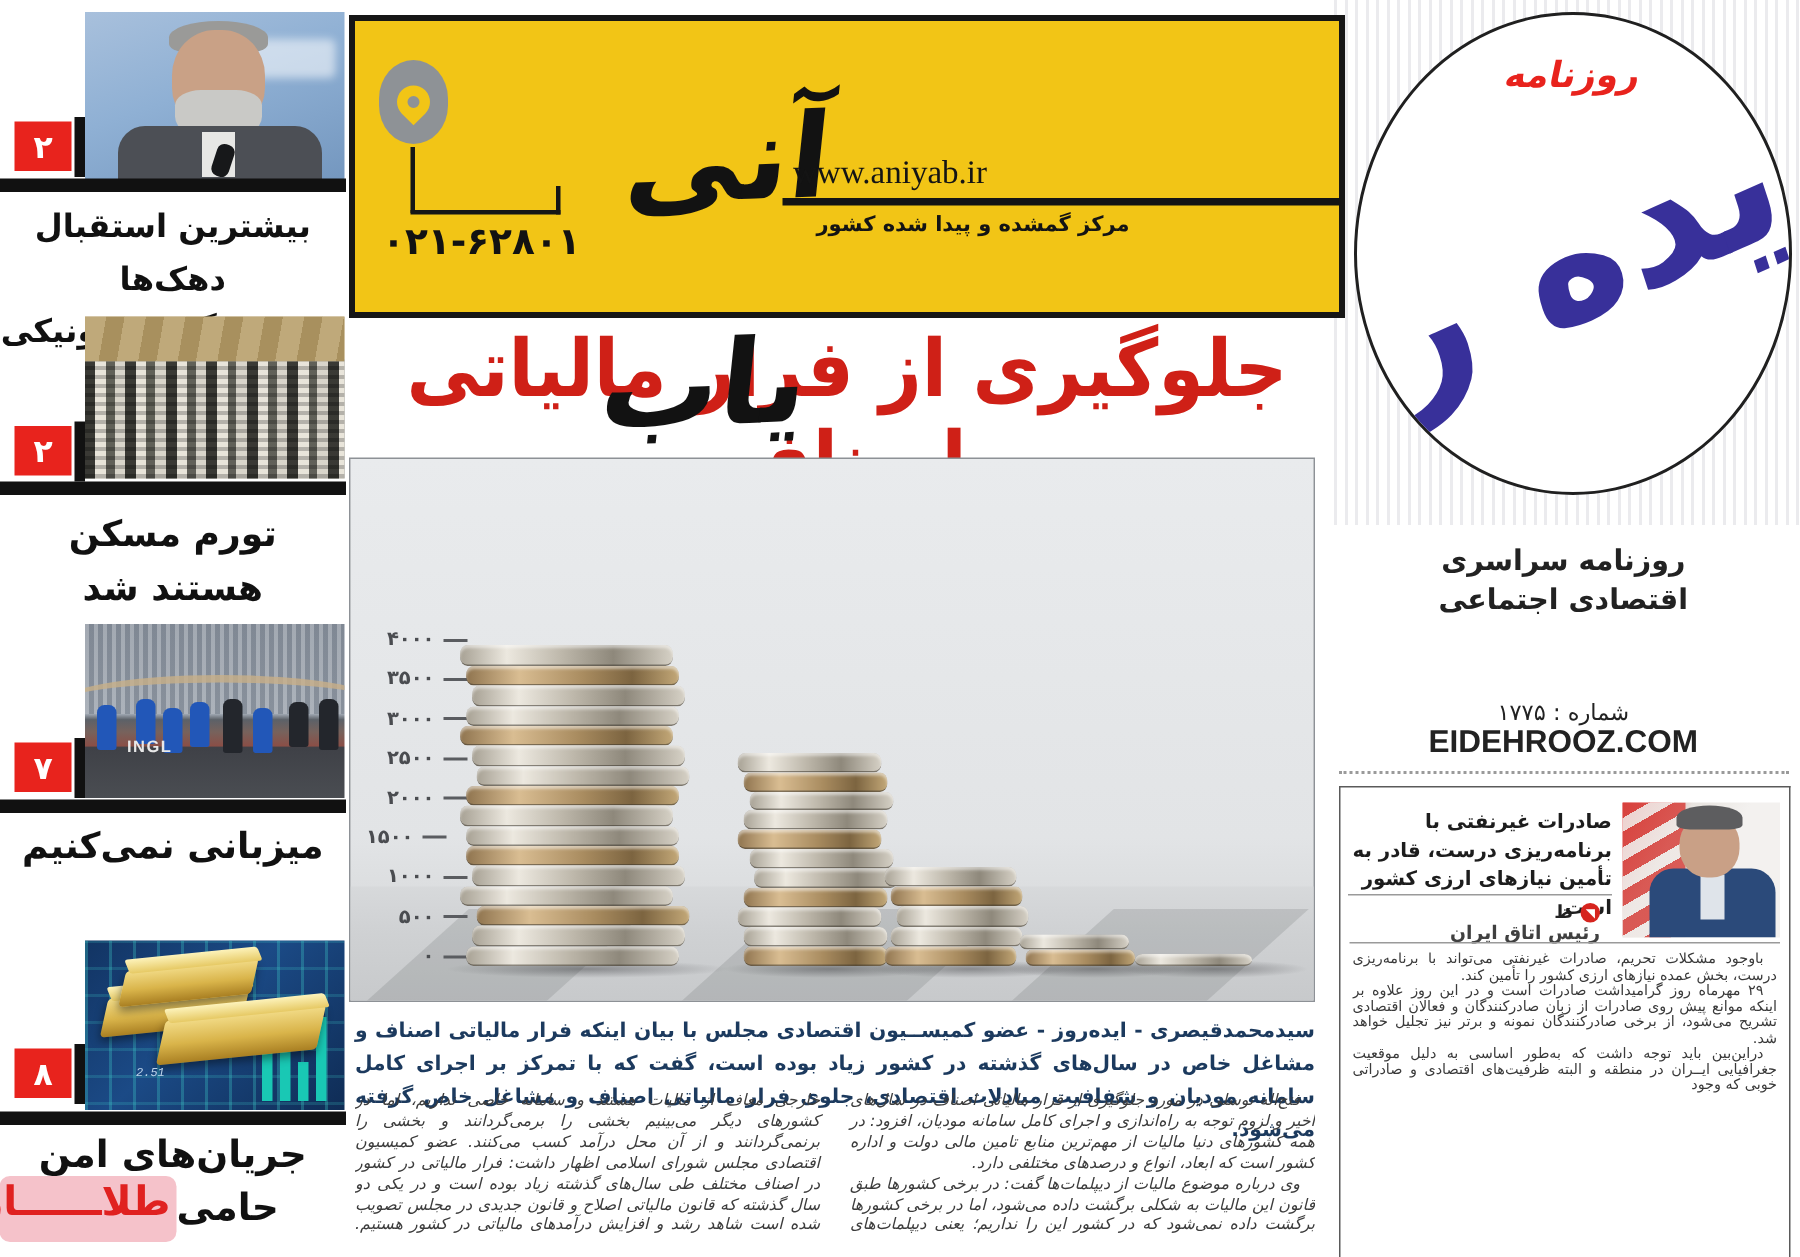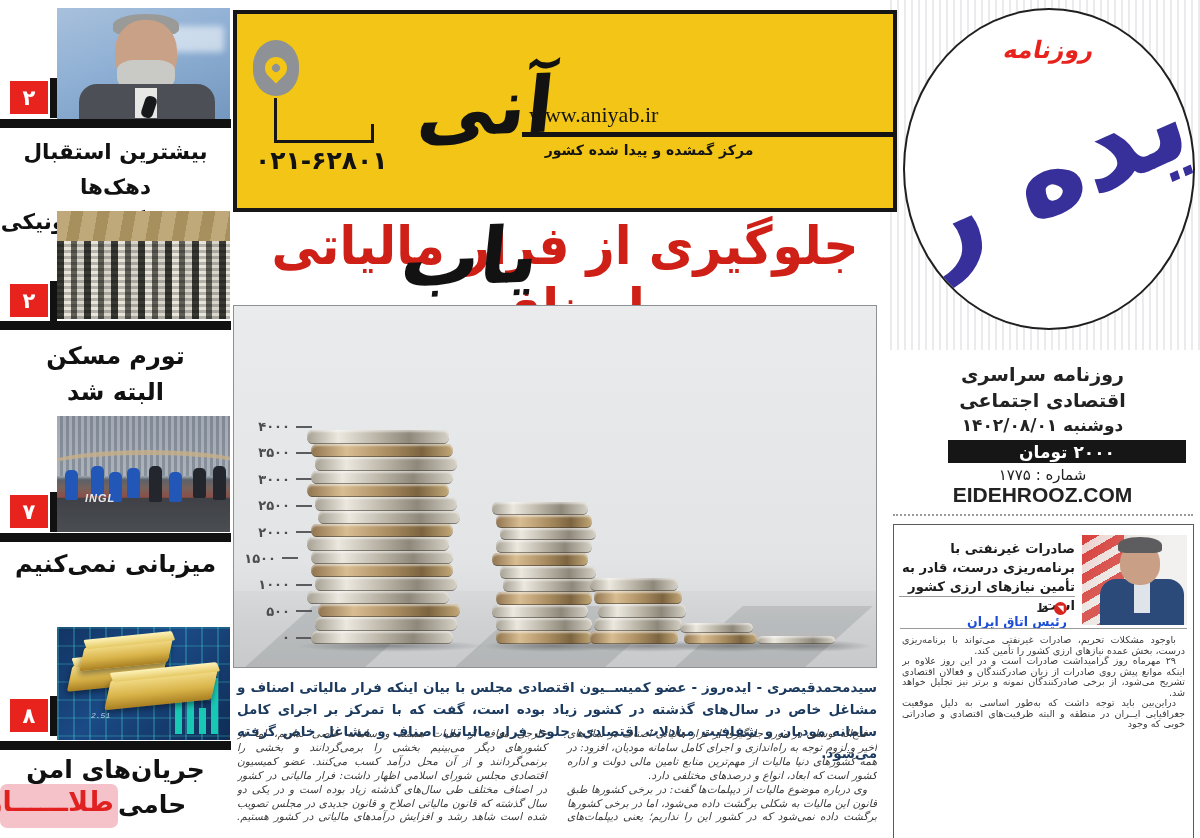--- a/index.html
+++ b/index.html
@@ -31,21 +31,21 @@
   .ph-house { background:linear-gradient(180deg,#b9a26f 0%,#c4ad7c 26%, #8c8c80 27%, #87857b 100%); }
   .ph-house .towers { position:absolute; left:0; top:30px; width:173px; height:88px;
       background:
         repeating-linear-gradient(90deg, rgba(40,40,36,.85) 0 7px, rgba(236,232,222,.95) 7px 14px, rgba(90,90,82,.9) 14px 20px, rgba(220,216,206,.95) 20px 27px),
         repeating-linear-gradient(180deg, rgba(255,255,255,.18) 0 3px, rgba(0,0,0,.22) 3px 6px);
       background-blend-mode:multiply; }
   .ph-house .haze { position:absolute; left:0; top:0; width:173px; height:30px;
       background:repeating-linear-gradient(100deg,#bfa97a 0 14px,#a8905e 14px 26px); }
 
   
-  .ph-stad { background:linear-gradient(180deg,#8f97a2 0%,#9aa2ac 52%,#5c6168 55%,#77625c 62%,#8a4f47 70%,#3f4147 71%,#4a4d52 100%);font-style:italic; }
+  .ph-stad { background:linear-gradient(180deg,#8f97a2 0%,#9aa2ac 52%,#5c6168 55%,#77625c 62%,#8a4f47 70%,#3f4147 71%,#4a4d52 100%); }
   .ph-stad .stands { position:absolute; left:0; top:0; width:173px; height:60px;
       background:repeating-linear-gradient(90deg, rgba(255,255,255,.25) 0 3px, rgba(70,80,95,.3) 3px 6px); opacity:.7; }
   .ph-stad .arc { position:absolute; left:-20px; top:34px; width:220px; height:40px; border-top:5px solid #c8b089; border-radius:50%; opacity:.8; }
   .ph-stad .p { position:absolute; width:13px; height:30px; border-radius:5px 5px 2px 2px; background:#2257b8; }
   .ph-stad .p.dark { background:#23262c; }
   .ph-stad .ad { position:absolute; left:28px; top:76px; color:#e8e8e8; font-size:11px; font-weight:bold; letter-spacing:1px; font-family:"Liberation Sans",sans-serif; }
 
   
   .ph-gold { background:linear-gradient(135deg,#123463 0%,#1b4a86 45%,#0f2c55 100%);font-style:italic; }
   .ph-gold .grid { position:absolute; inset:0;
@@ -114,21 +114,21 @@
   .r-photo { position:absolute; right:6px; top:10px; width:105px; height:90px; overflow:hidden; background:linear-gradient(120deg,#e23b3b 0%,#e8e4e0 30%,#f3f1ef 55%); }
   .r-photo .flag-band { position:absolute; left:0; top:0; width:42px; height:90px; background:repeating-linear-gradient(150deg,#d6413c 0 9px,#efe9e6 9px 17px); opacity:.85; }
   .r-photo .suit { position:absolute; left:18px; top:44px; width:84px; height:46px; background:#2b4a7a; border-radius:16px 16px 0 0; }
   .r-photo .shirt2 { position:absolute; left:52px; top:48px; width:16px; height:30px; background:#dfe4ea; }
   .r-photo .head2 { position:absolute; left:38px; top:8px; width:40px; height:42px; background:#c9a086; border-radius:46%; }
   .r-photo .hair2 { position:absolute; left:36px; top:2px; width:44px; height:16px; background:#5d5d5f; border-radius:50% 50% 20% 20%; }
   .r-title { position:absolute; right:118px; top:14px; width:176px; font-size:13.2px; font-weight:bold; color:#1d1d1d; line-height:19px; text-align:right; }
   .r-rule1 { position:absolute; right:118px; top:71px; width:176px; border-top:1.5px solid #9a9a9a; }
   .r-authrow { position:absolute; right:126px; top:76px; display:flex; align-items:center; gap:5px; font-size:12px; font-weight:bold; color:#222; }
   .r-authicon { width:13px; height:13px; background:#d6241e; border-radius:50%; color:#fff; font-size:8px; display:flex; align-items:center; justify-content:center; font-weight:bold; }
-  .r-role { position:absolute; right:126px; top:89px; font-size:12.5px; font-weight:bold; color:#1d4ed8;text-align:right; }
+  .r-role { position:absolute; right:126px; top:89px; font-size:12.5px; font-weight:bold; color:#404040;text-align:right; }
   .r-rule2 { position:absolute; left:6px; right:6px; top:103px; border-top:1.5px solid #9a9a9a; }
   .r-body { position:absolute; left:8px; right:8px; top:110px; height:198px; overflow:hidden;
             font-size:9.6px; line-height:10.55px; color:#3a3a3a; text-align:justify; }
   .r-body p { text-indent:9px; }
 </style>
 </head>
 <body>
 
 <div id="page">
 
@@ -154,21 +154,21 @@
   <div class="sb-item">
     <div class="sb-photo ph-house" style="top:211px;height:108px;">
       <div class="haze"></div>
         <div class="towers"></div>
     </div>
     <div class="sb-badge" style="top:284px;">۲</div>
     <div class="sb-badge-bar" style="top:281px;"></div>
     <div class="sb-rule" style="top:321px;"></div>
     <div class="sb-head" style="top:338px;font-size:24px;line-height:36px;">
       <span class="l1">تورم مسکن</span>
-      <span class="l2">البته شد</span>
+      <span class="l2">هستند شد</span>
     </div>
   </div>
 
   <div class="sb-item">
     <div class="sb-photo ph-stad" style="top:416px;height:116px;">
       <div class="stands"></div>
         <div class="arc"></div>
       <div class="p" style="left:8px;top:54px;"></div>
       <div class="p" style="left:34px;top:50px;"></div>
       <div class="p" style="left:52px;top:56px;"></div>
@@ -337,22 +337,20 @@
     </div>
 
   <div class="stripes"></div>
   <div class="logo-circle">
     <div class="logo-rooz">روزنامه</div>
     <div class="logo-name">ایده روز</div>
   </div>
 
   <div class="mast-line" style="top:363px;font-size:19px;font-weight:bold;">روزنامه سراسری</div>
   <div class="mast-line" style="top:389px;font-size:19px;font-weight:bold;">اقتصادی اجتماعی</div>
-  <div class="mast-line" style="top:415px;font-size:17px;font-weight:bold;">دوشنبه ۱۴۰۲/۰۸/۰۱</div>
-  <div class="price-bar">۲۰۰۰ تومان</div>
   <div class="mast-line" style="top:466px;font-size:15px;">شماره : ۱۷۷۵</div>
   <div class="mast-line" style="top:483px;font-size:21px;font-weight:bold;font-family:'Liberation Sans',sans-serif;direction:ltr;">EIDEHROOZ.COM</div>
   <div class="dotted-rule"></div>
 
   <div class="r-article">
     <div class="r-photo">
       <div class="flag-band"></div>
         <div class="suit"></div>
         <div class="shirt2"></div>
       <div class="head2"></div>

